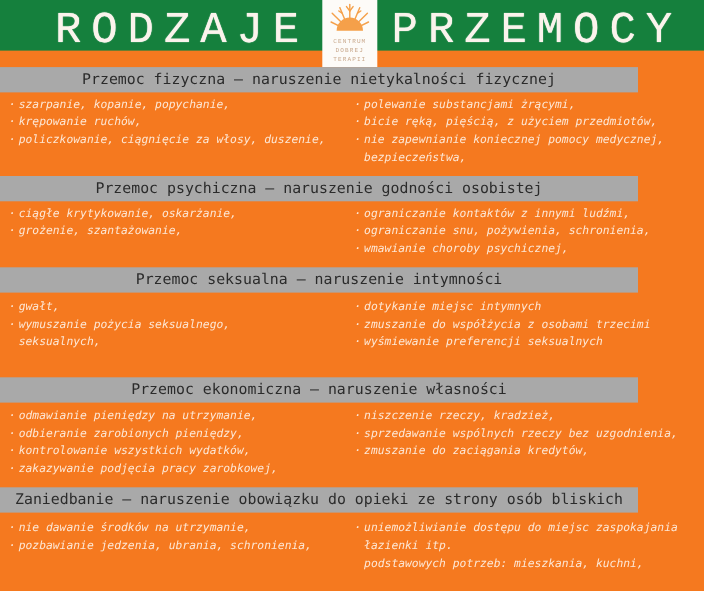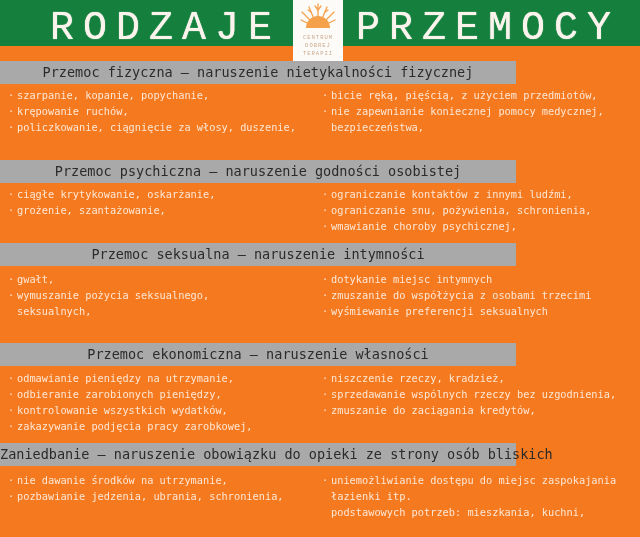--- a/index.html
+++ b/index.html
@@ -22,31 +22,31 @@
     position:absolute; left:293px; top:0; width:50px; height:61px;
     background:#fdfbf8;
   }
   .logo svg { position:absolute; left:6px; top:2px; }
   .logo-text {
     position:absolute; left:0; width:50px; text-align:center;
     font-family: "Liberation Mono", monospace;
     font-size:5.5px; letter-spacing:1px; color:#c9a98d; line-height:7px;
   }
   .band {
-    position:absolute; left:0; width:516px; height:23px; background:#A9A9A9;
+    position:absolute; left:0; width:580px; height:23px; background:#A9A9A9;
     color:#2b2b2b; text-align:center;
     font-family: "DejaVu Sans Mono", "Liberation Mono", monospace;
     font-size:13.5px; line-height:23px; white-space:nowrap;
   }
   .col {
     position:absolute; color:#fde7d5;
     font-family: "DejaVu Sans Mono", "Liberation Mono", monospace;
     font-size:10.3px; line-height:16px;
   }
-  .col .item { position:relative; padding-left:9px; white-space:nowrap; }
+  .col .item { position:relative; padding-left:9px; white-space:nowrap;font-style:italic; }
   .col .item::before {
     content:"·"; position:absolute; left:0; top:0; color:#fde7d5;
   }
   .col .item.cont::before { content:""; }
   .left { left:8px; }
   .right { left:322px; }
 </style>
 </head>
 <body>
 
@@ -76,20 +76,21 @@
   <div class="title-word title-right">PRZEMOCY</div>
 </div>
 
 <div class="band" style="top:61px">Przemoc fizyczna – naruszenie nietykalności fizycznej</div>
 <div class="col left" style="top:87px">
   <div class="item">szarpanie, kopanie, popychanie,</div>
   <div class="item">krępowanie ruchów,</div>
   <div class="item">policzkowanie, ciągnięcie za włosy, duszenie,</div>
 </div>
 <div class="col right" style="top:87px">
+  <div class="item">polewanie substancjami żrącymi,</div>
   <div class="item">bicie ręką, pięścią, z użyciem przedmiotów,</div>
   <div class="item">nie zapewnianie koniecznej pomocy medycznej,</div>
   <div class="item cont">bezpieczeństwa,</div>
 </div>
 
 <div class="band" style="top:160px">Przemoc psychiczna – naruszenie godności osobistej</div>
 <div class="col left" style="top:186px">
   <div class="item">ciągłe krytykowanie, oskarżanie,</div>
   <div class="item">grożenie, szantażowanie,</div>
 </div>

